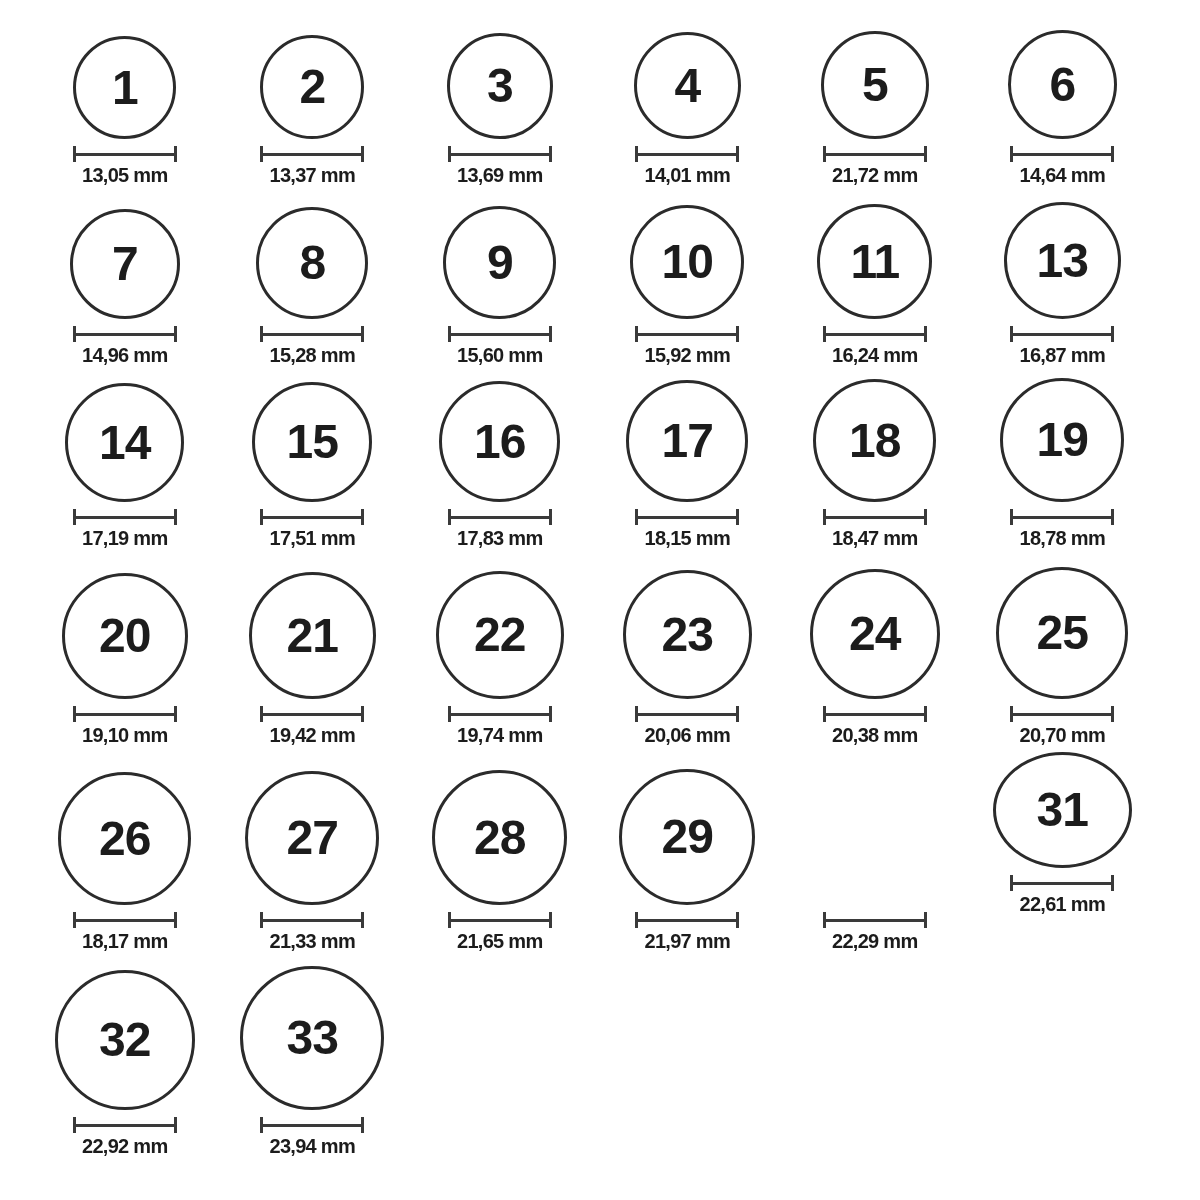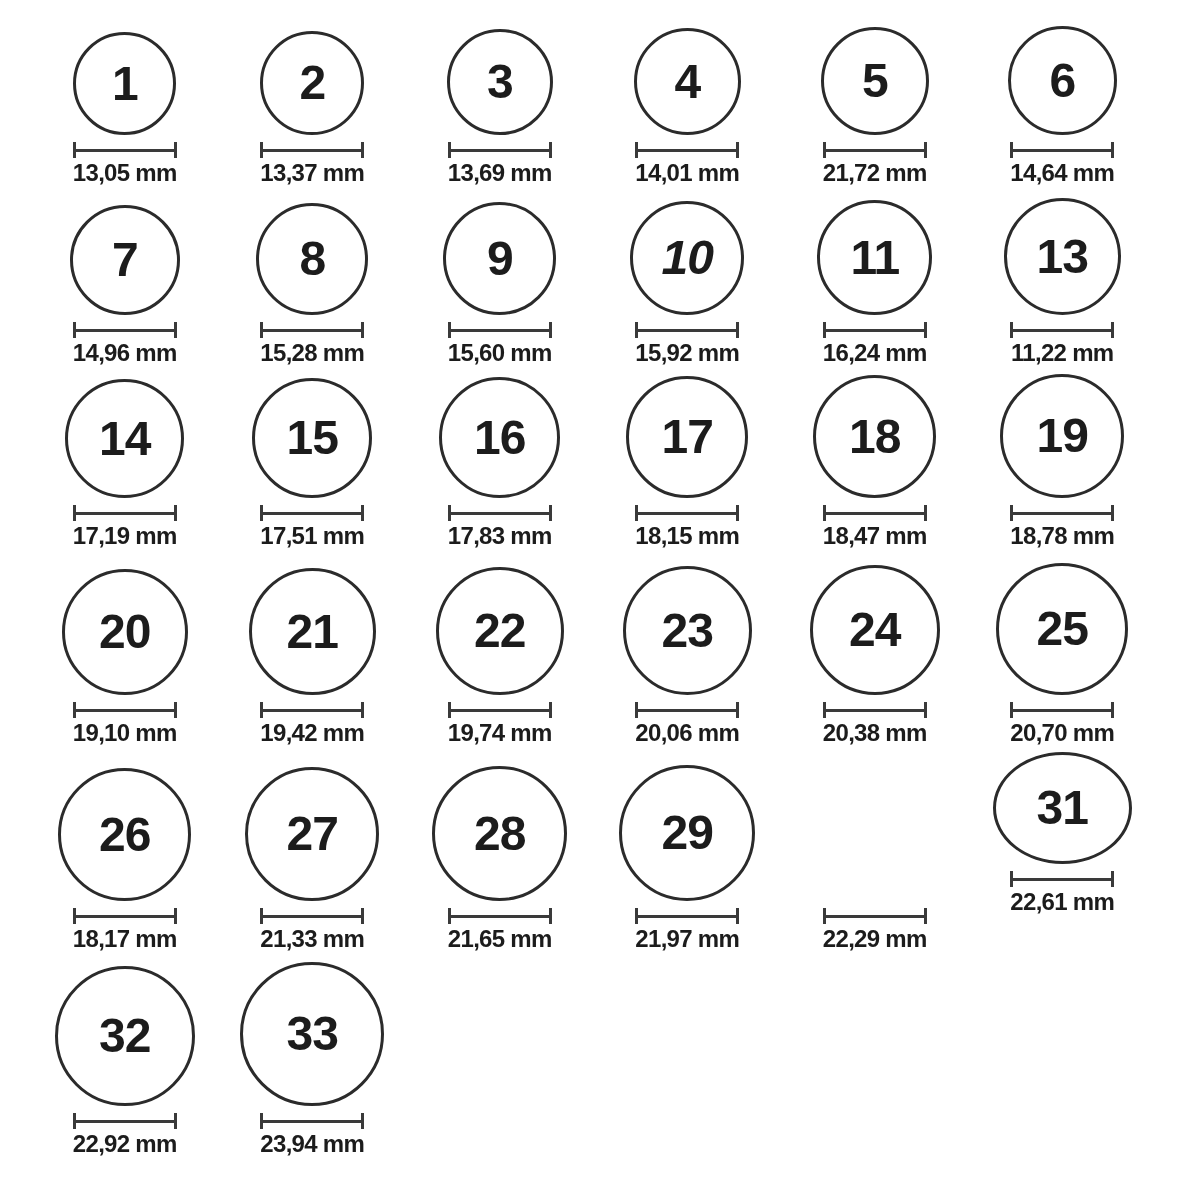--- a/index.html
+++ b/index.html
@@ -58,21 +58,21 @@
     box-sizing: border-box;
     flex: 0 0 auto;
   }
   .dim-line {
     flex: 1;
     height: 3px;
     background: #3a3a3a;
   }
   .label {
     margin-top: 3px;
-    font-size: 24px;
+    font-size: 20px;
     font-weight: 700;
     letter-spacing: -0.7px;
     color: #1c1c1c;
     line-height: 1;
     white-space: nowrap;
   }
 </style>
 </head>
 <body>
 
@@ -152,21 +152,21 @@
     <div class="cell">
       <div class="circle" style="width: 113px; height: 113px;">
         <span class="num">9</span>
       </div>
       <div class="dim">
         <div class="dim-line"></div>
       </div>
       <div class="label">15,60 mm</div>
     </div>
     <div class="cell">
-      <div class="circle" style="width: 114px; height: 114px; font-style: italic;">
+      <div class="circle" style="width: 114px; height: 114px;">
         <span class="num">10</span>
       </div>
       <div class="dim">
         <div class="dim-line"></div>
       </div>
       <div class="label">15,92 mm</div>
     </div>
     <div class="cell">
       <div class="circle" style="width: 115px; height: 115px; justify-content: center;">
         <span class="num">11</span>
@@ -176,21 +176,21 @@
       </div>
       <div class="label">16,24 mm</div>
     </div>
     <div class="cell">
       <div class="circle" style="width: 117px; height: 117px;">
         <span class="num">13</span>
       </div>
       <div class="dim">
         <div class="dim-line"></div>
       </div>
-      <div class="label">11,22 mm</div>
+      <div class="label">16,87 mm</div>
     </div>
     <div class="cell">
       <div class="circle" style="width: 119px; height: 119px;">
         <span class="num">14</span>
       </div>
       <div class="dim">
         <div class="dim-line"></div>
       </div>
       <div class="label">17,19 mm</div>
     </div>

